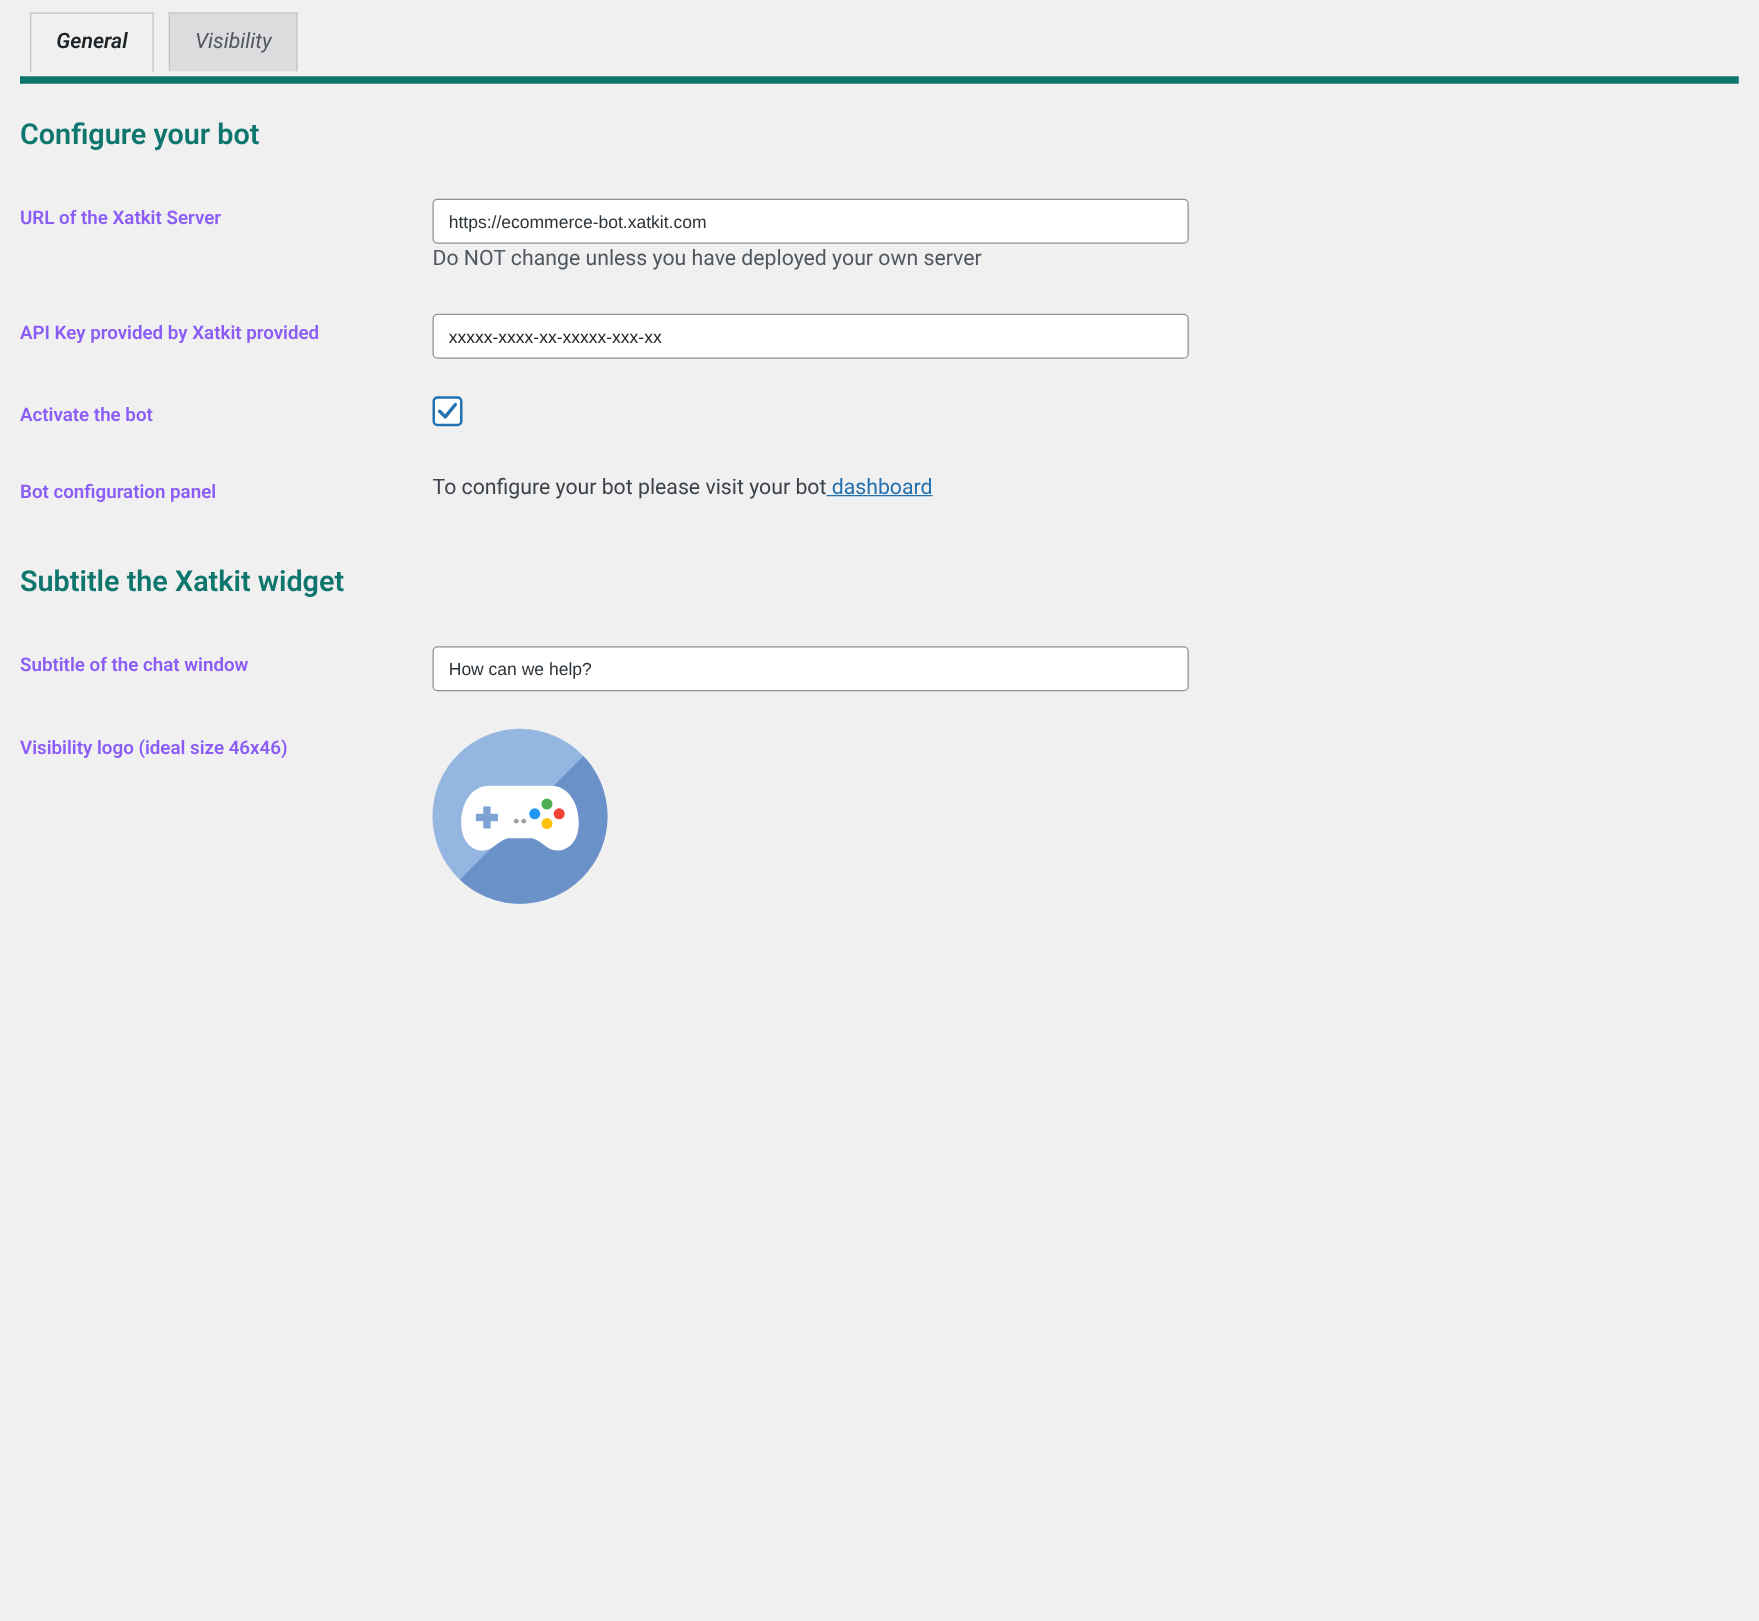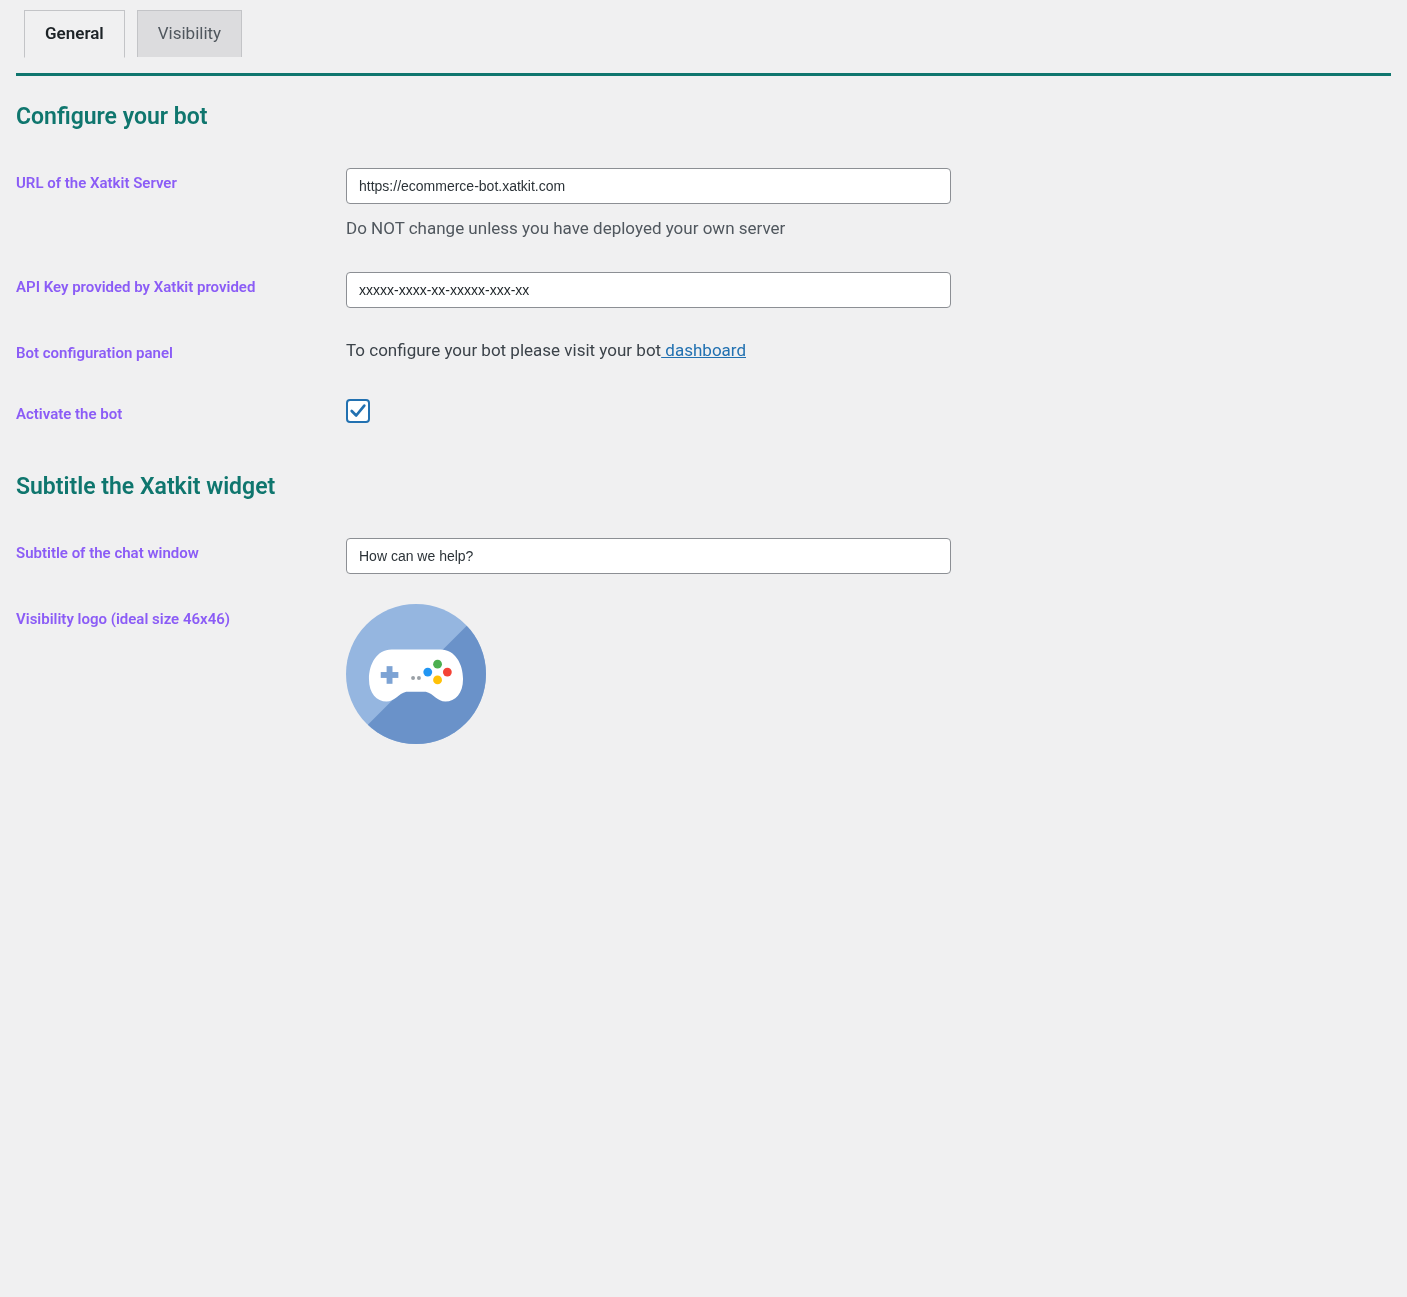--- a/index.html
+++ b/index.html
@@ -11,25 +11,26 @@
       background: #f0f0f1;
       font-family: -apple-system, BlinkMacSystemFont, "Segoe UI", Roboto, Oxygen-Sans, Ubuntu, Cantarell, "Helvetica Neue", sans-serif;
       color: #1d2327;
       font-size: 14px;
       padding: 0;
     }
     .wrap {
       padding: 0 16px 16px 16px;
     }
     .nav-tab-wrapper {
-      border-bottom: 3px solid #0f766e;
+      border-bottom: 6px solid #0f766e;
       margin: 0;
       padding-top: 9px;
-      padding-bottom: 16px;
+      padding-bottom: 4px;
       line-height: inherit;
+      font-style: italic;
     }
     .nav-tab {
       display: inline-block;
       border: 1px solid #c3c4c7;
       border-bottom: none;
       margin-left: 0.5em;
       padding: 10px 20px;
       font-size: 17px;
       line-height: 1.5;
       background: #dcdcde;
@@ -84,21 +85,20 @@
       background: #fff;
       color: #2c3338;
       line-height: 1.6;
     }
     input[type="text"]::placeholder {
       color: #1d2327;
     }
     .description {
       font-size: 17px;
       color: #50575e;
-      margin-top: 12px;
       line-height: 1.5;
     }
     .config-text {
       font-size: 17px;
       color: #3c434a;
       line-height: 1.5;
     }
     a.dashboard-link {
       color: #2271b1;
       text-decoration: underline;
@@ -162,34 +162,34 @@
           <p class="description">Do NOT change unless you have deployed your own server</p>
         </td>
       </tr>
       <tr>
         <th>API Key provided by Xatkit provided</th>
         <td>
           <input type="text" placeholder="xxxxx-xxxx-xx-xxxxx-xxx-xx" style="">
         </td>
       </tr>
       <tr>
-        <th>Bot configuration panel</th>
-        <td>
-          <span class="config-text">
-            <span>To configure your bot please visit your bot</span><a class="dashboard-link"> dashboard</a>
-          </span>
-        </td>
-      </tr>
-      <tr>
         <th>Activate the bot</th>
         <td>
           <span class="checkbox-wrap">
             <svg viewBox="0 0 20 20">
               <path d="M3 10 L8 15 L17 4" stroke="#2271b1" stroke-width="3" fill="none" stroke-linecap="round" stroke-linejoin="round"></path>
             </svg>
+          </span>
+        </td>
+      </tr>
+      <tr>
+        <th>Bot configuration panel</th>
+        <td>
+          <span class="config-text">
+            <span>To configure your bot please visit your bot</span><a class="dashboard-link"> dashboard</a>
           </span>
         </td>
       </tr>
     </tbody>
   </table>
 
   <h2 class="section-title">Subtitle the Xatkit widget</h2>
 
   <table class="form-table">
     <tbody>

